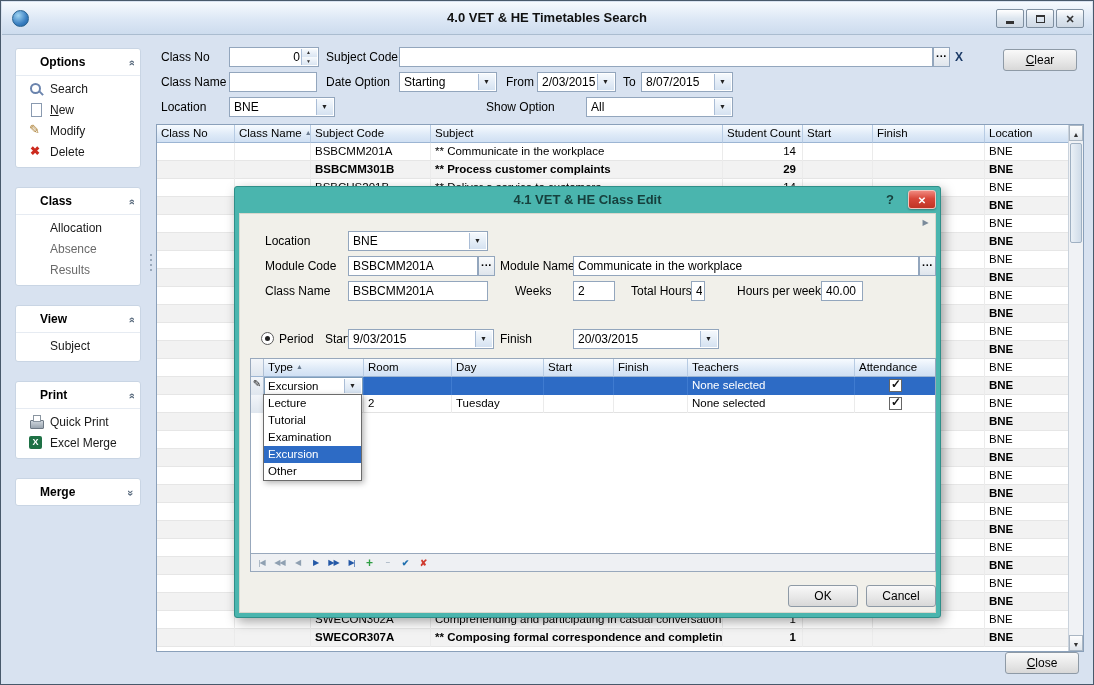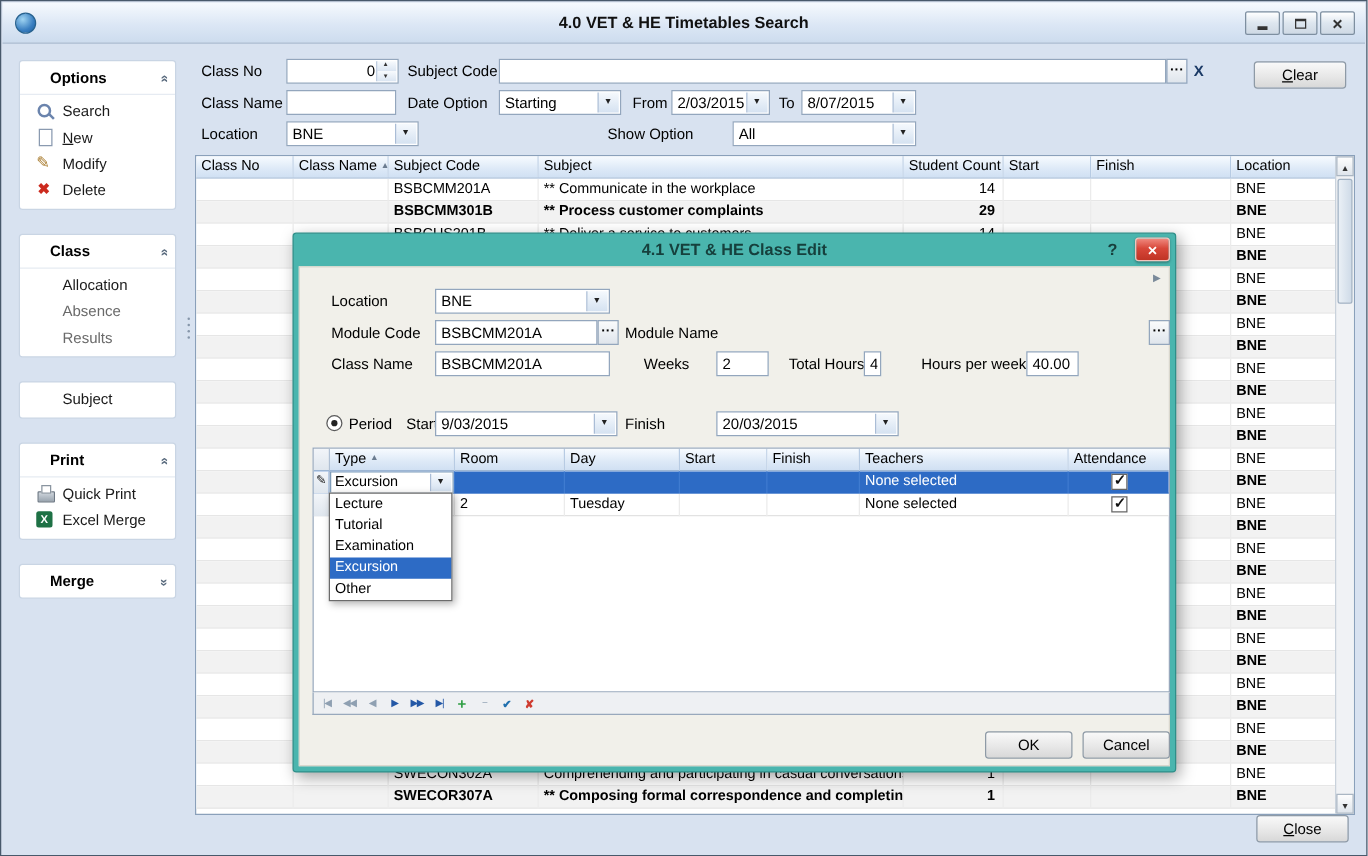--- a/index.html
+++ b/index.html
@@ -179,20 +179,21 @@
             <span class="ic"></span>
             <span class="lbl2 muted">Absence</span>
           </div>
           <div class="panel-item">
             <span class="ic"></span>
             <span class="lbl2 muted">Results</span>
           </div>
         </div>
       </div>
       <div class="panel">
+        <div class="panel-header"><span class="ph-title">View</span><span class="chev"></span></div>
         <div class="panel-items">
           <div class="panel-item">
             <span class="ic"></span>
             <span class="lbl2">Subject</span>
           </div>
         </div>
       </div>
       <div class="panel">
         <div class="panel-header"><span class="ph-title">Print</span><span class="chev"></span></div>
         <div class="panel-items">
@@ -579,20 +580,23 @@
         <span class="val">BNE</span>
         <span class="dd"></span>
       </div>
 
       <span class="lbl" style="left:25px;top:42px">Module Code</span>
       <div class="tb" style="left:108px;top:42px;width:130px">
         <span class="val">BSBCMM201A</span>
       </div>
       <div class="mini-btn" style="left:238px;top:42px;width:17px">···</div>
       <span class="lbl" style="left:260px;top:42px">Module Name</span>
+      <div class="tb" style="left:333px;top:42px;width:346px">
+        <span class="val">Communicate in the workplace</span>
+      </div>
       <div class="mini-btn" style="left:679px;top:42px;width:17px">···</div>
 
       <span class="lbl" style="left:25px;top:67px">Class Name</span>
       <div class="tb" style="left:108px;top:67px;width:140px">
         <span class="val">BSBCMM201A</span>
       </div>
       <span class="lbl" style="left:275px;top:67px">Weeks</span>
       <div class="tb" style="left:333px;top:67px;width:42px">
         <span class="val">2</span>
       </div>

